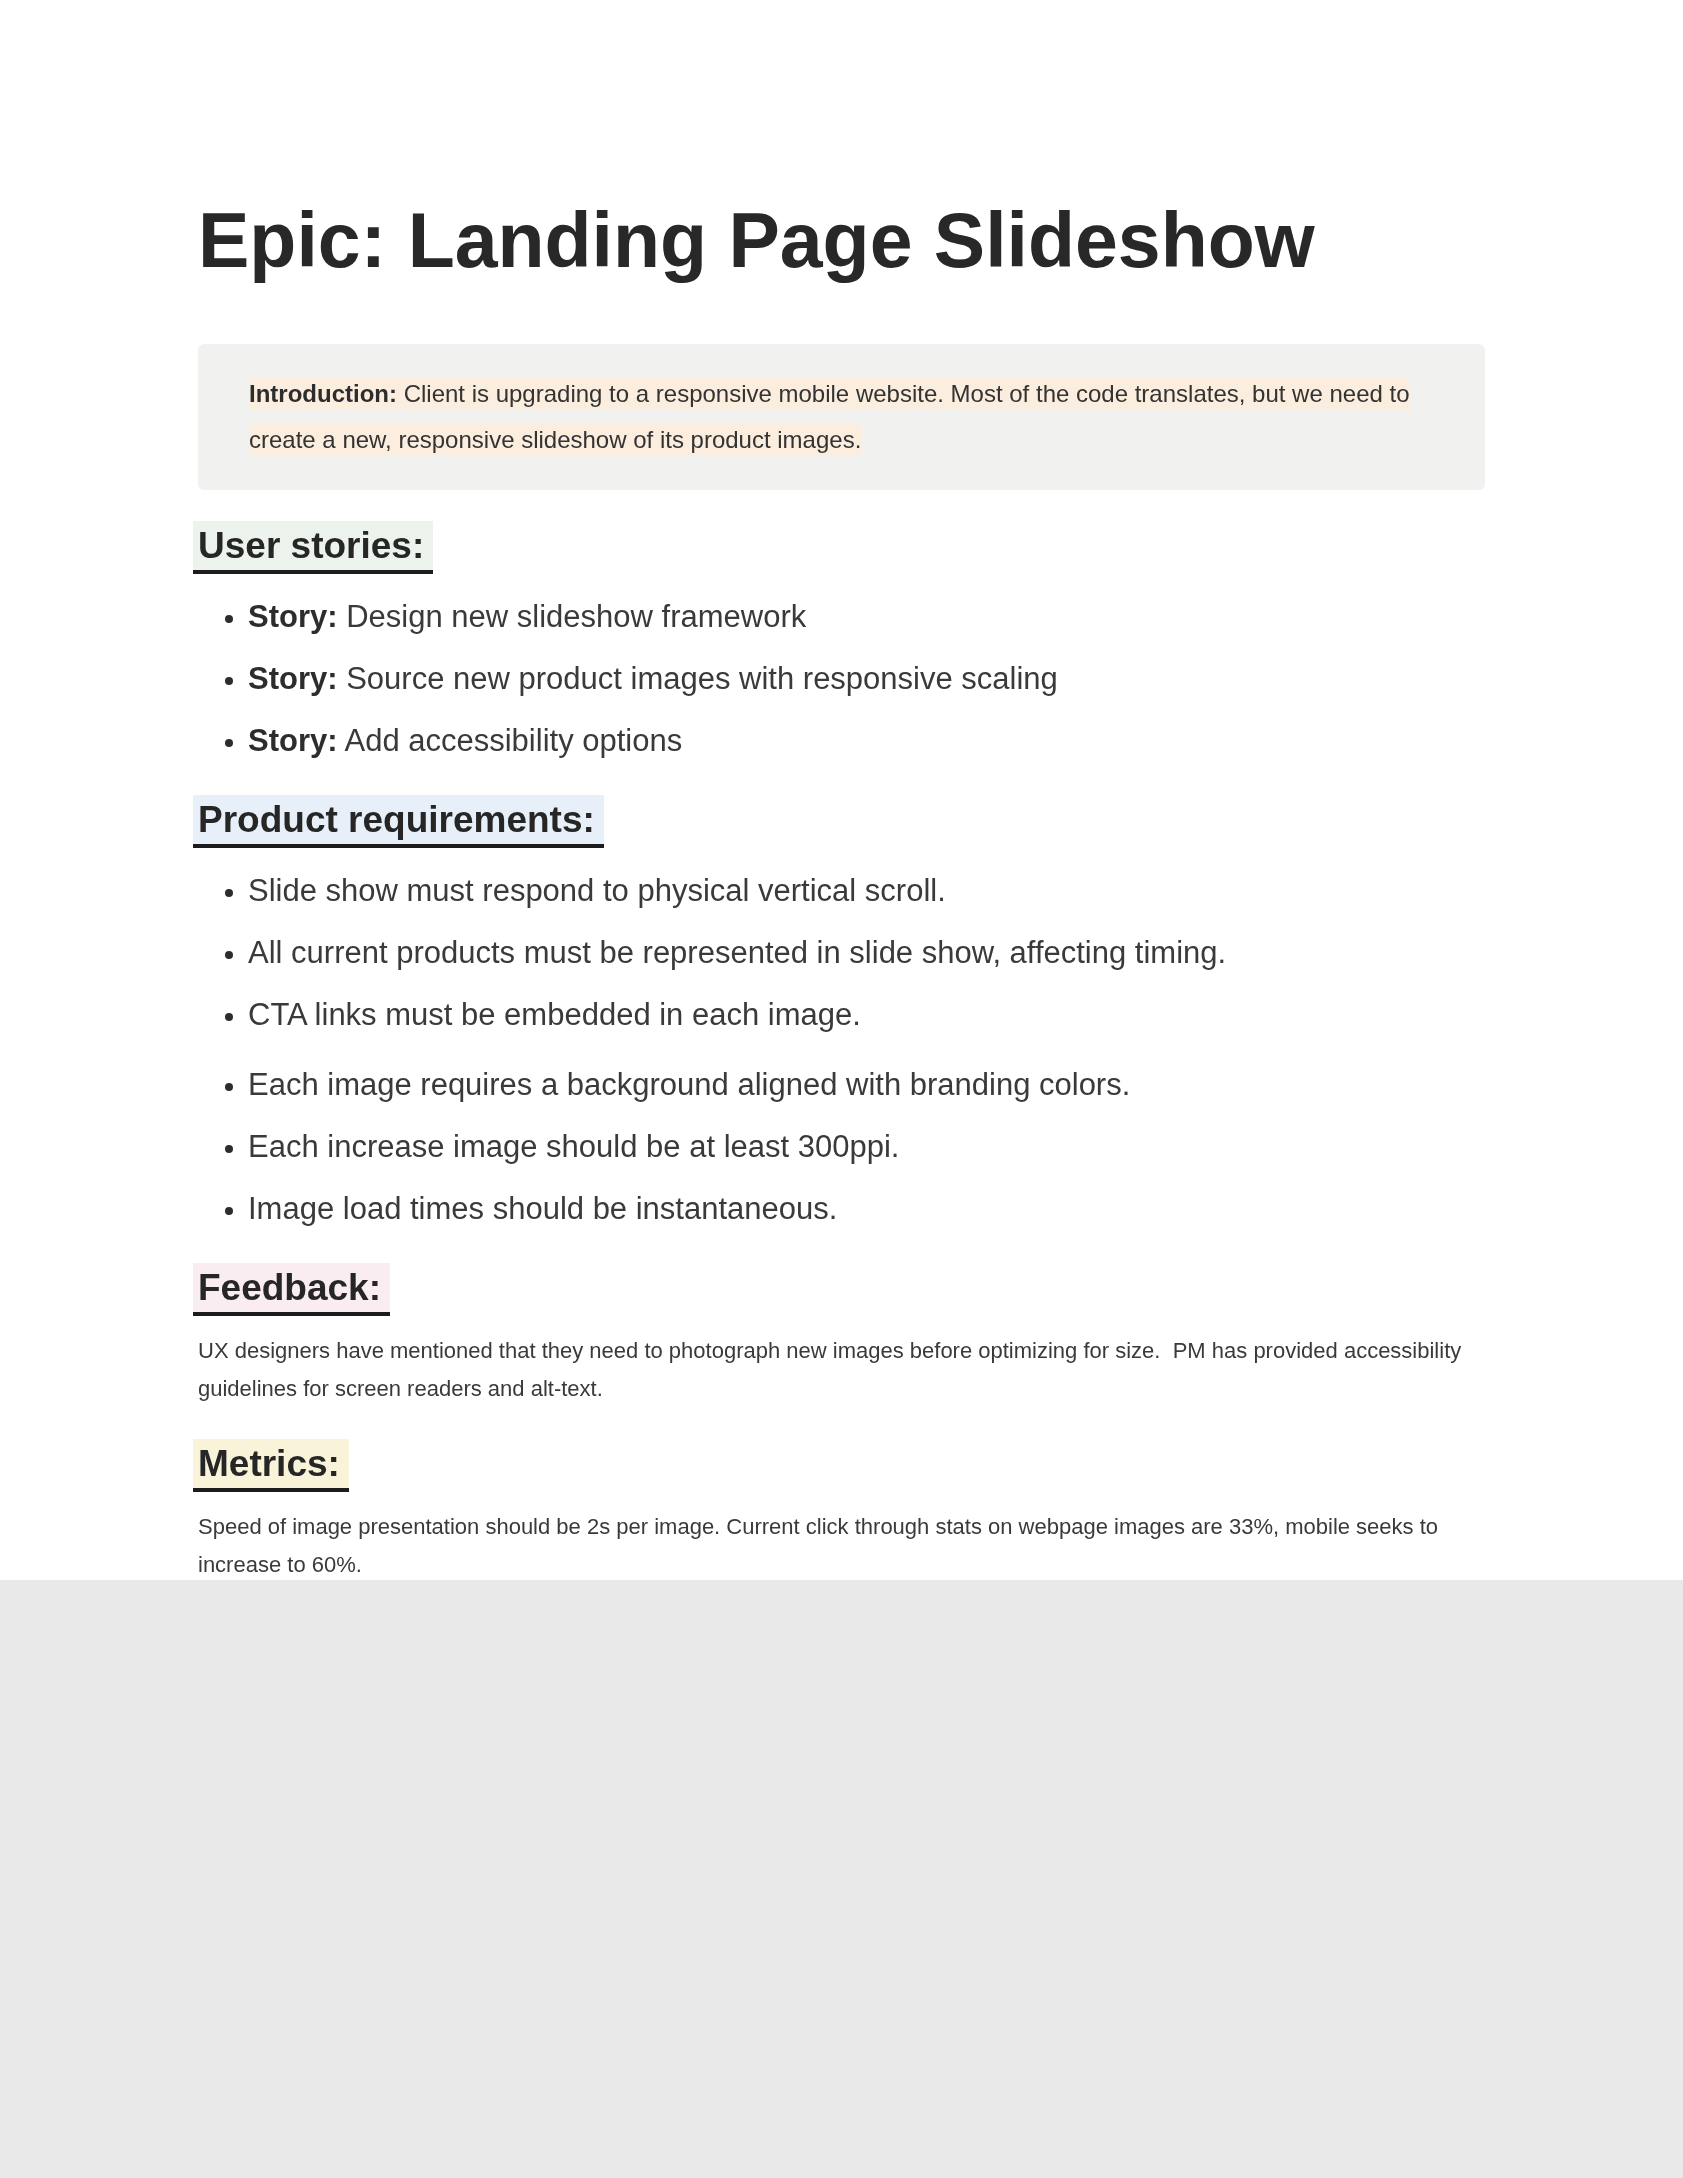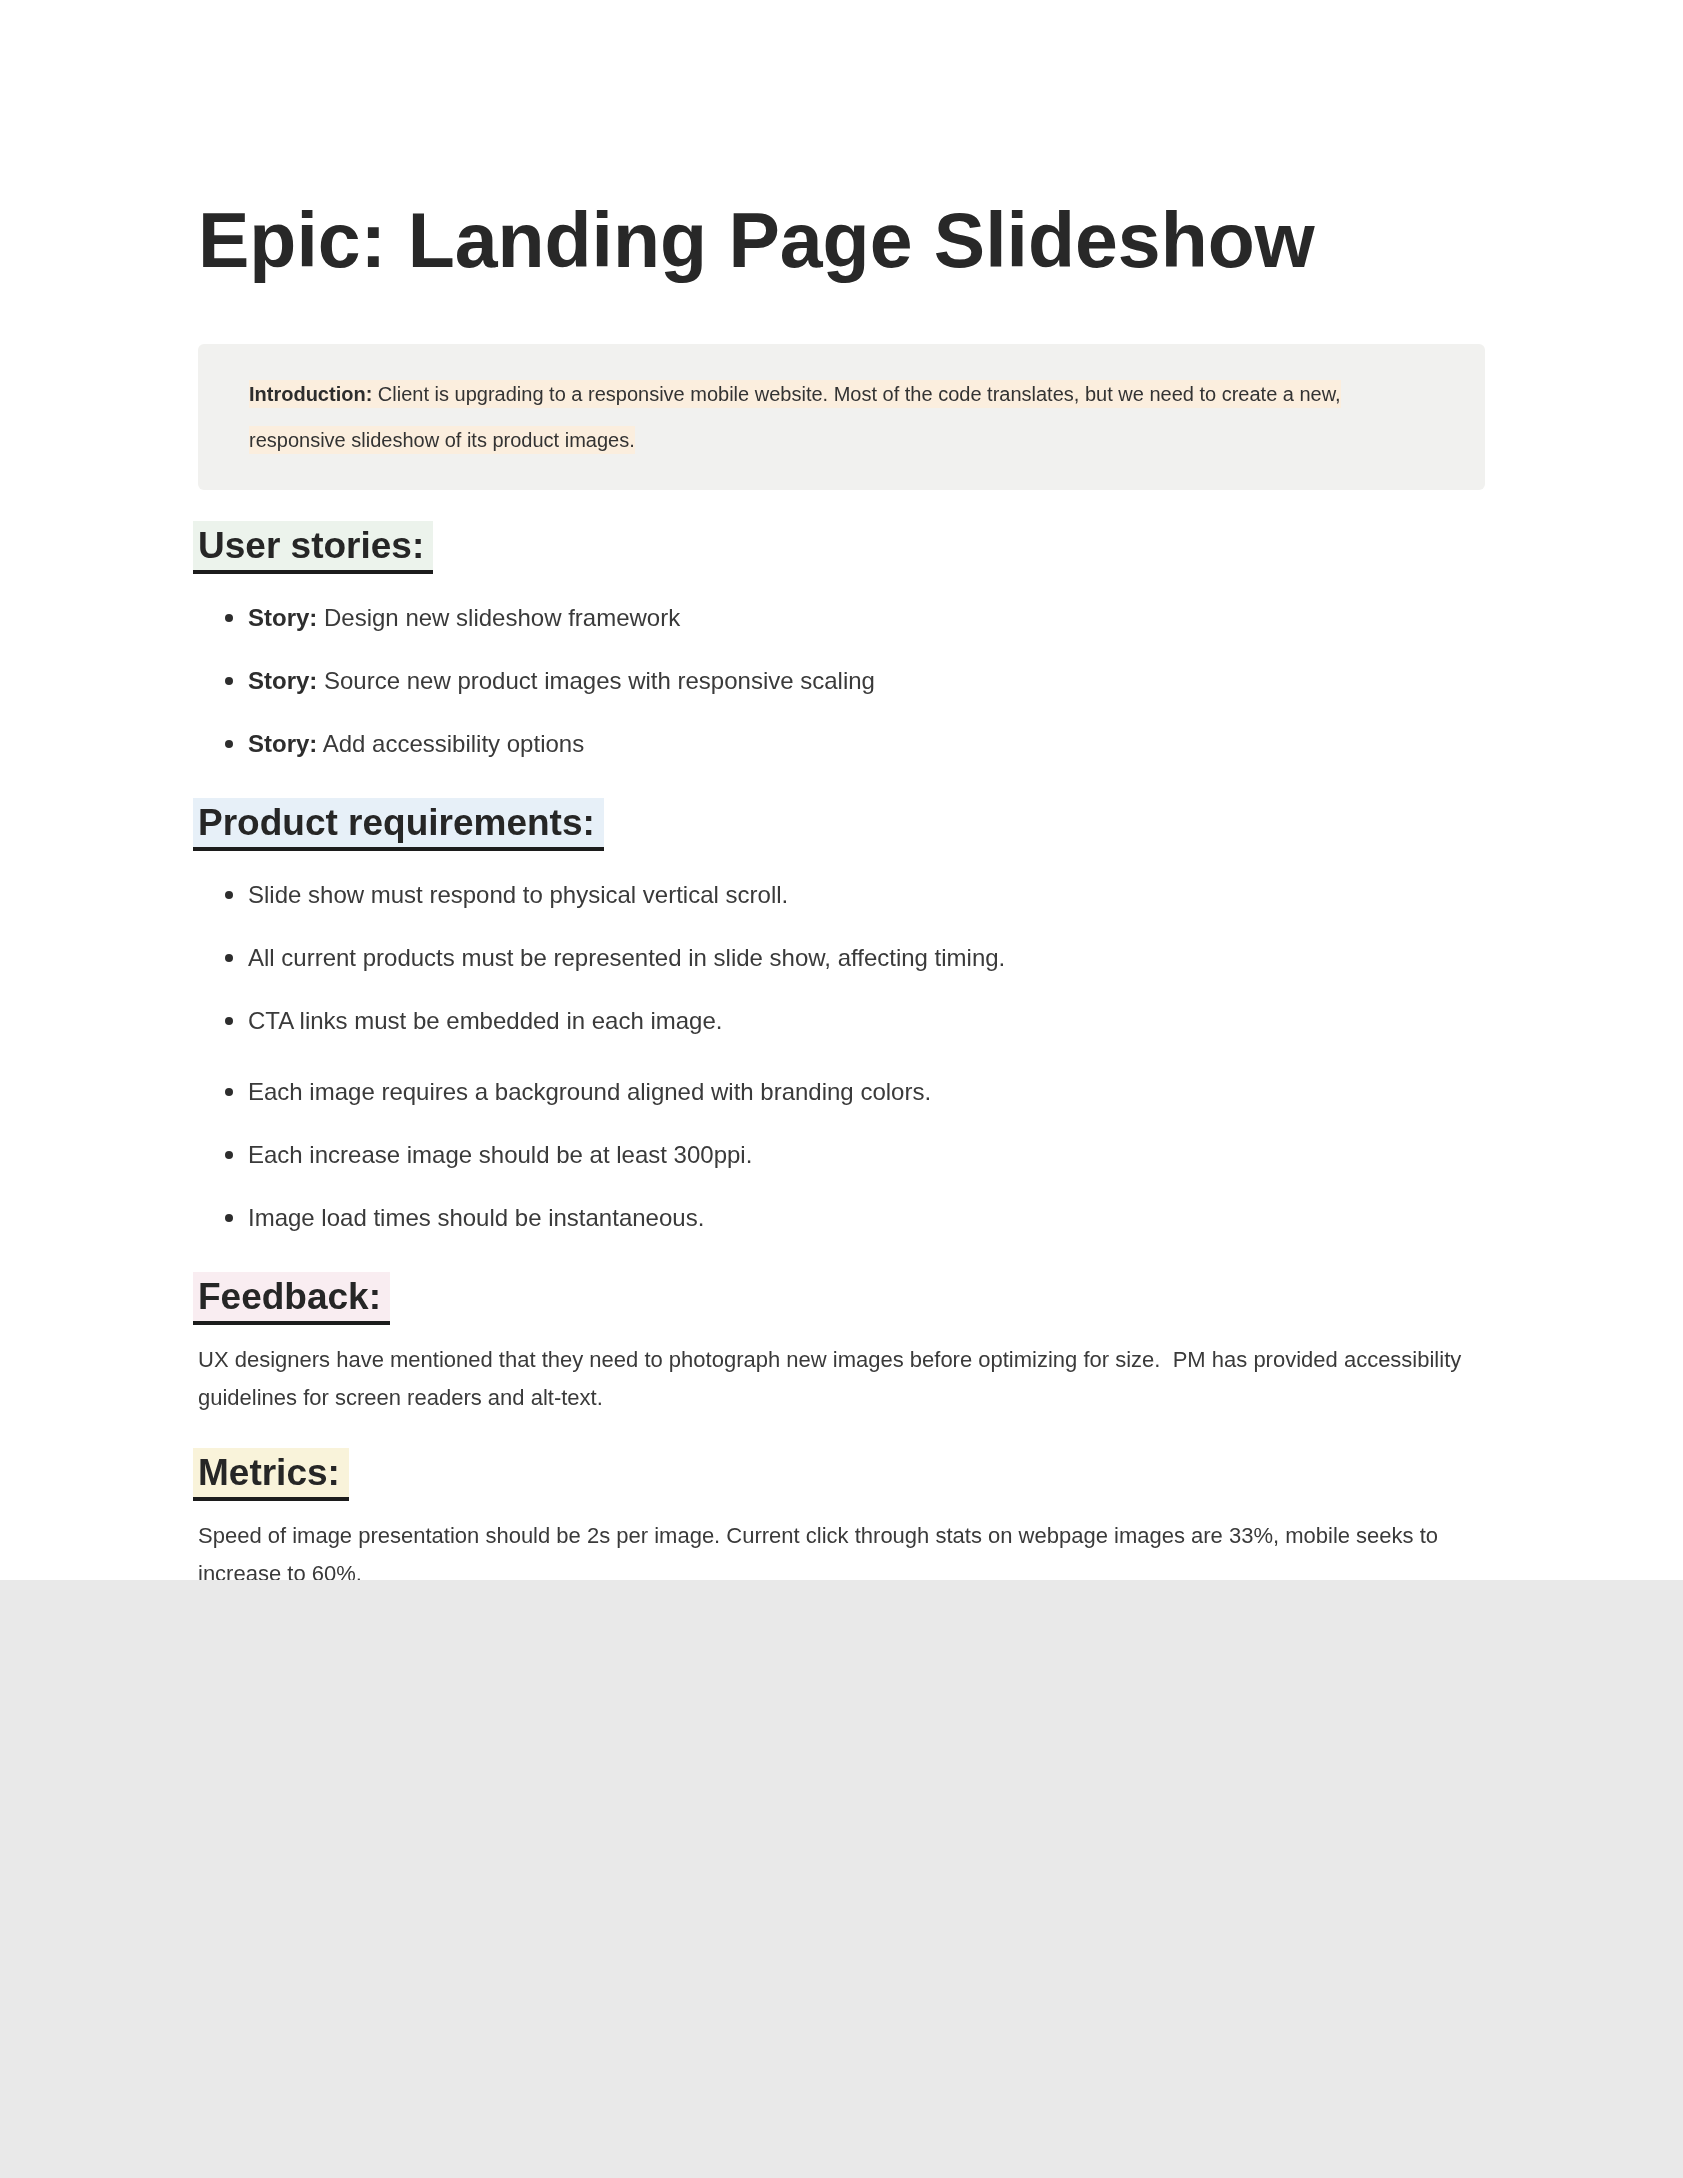--- a/index.html
+++ b/index.html
@@ -20,21 +20,21 @@
     font-weight:700; color:#282828;
     letter-spacing:0;
   }
 
   .intro-block {
     margin-top:57px;
     background:#f1f1ef;
     border-radius:6px;
     padding:27px 51px;
   }
-  .intro-block p { margin:0; font-size:20px; line-height:46px; color:#333333; }
+  .intro-block p { margin:0; font-size:24px; line-height:46px; color:#333333; }
   .hl-intro {
     background:#fbeede;
     padding:3px 0;
     box-decoration-break:slice;
     -webkit-box-decoration-break:slice;
   }
   .bold-label { font-weight:700; color:#2d2d2d; }
 
   h2.sec-heading {
     margin:32px 0 0;
@@ -46,21 +46,21 @@
     margin-left:-5px;
     border-bottom:4px solid #1c1c1c;
     text-align:right;
   }
 
   ul.sec-list {
     margin:24px 0 0; padding-left:50px;
     list-style:disc;
   }
   ul.sec-list li {
-    font-size:24px; line-height:46px;
+    font-size:31px; line-height:46px;
     margin-bottom:16px; color:#3a3a3a;
   }
   ul.sec-list li::marker { color:#2d2d2d; font-size:26px; }
   ul.sec-list li:last-child { margin-bottom:0; }
 
   p.sec-para {
     margin:20px 0 0;
     font-size:22px; line-height:38px;
     color:#3a3a3a;
     white-space:pre-wrap;

